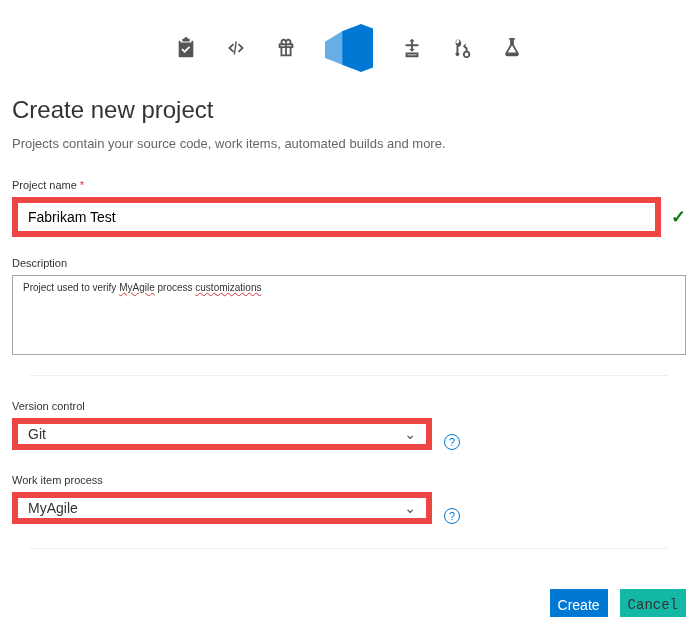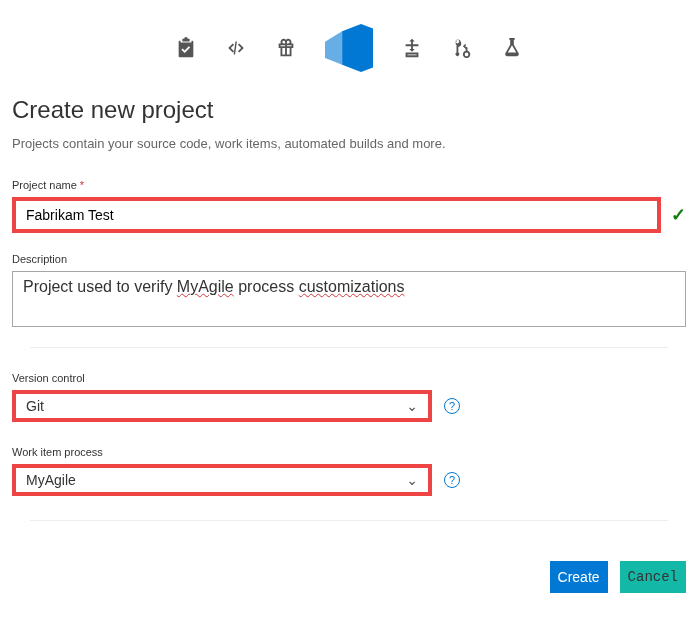--- a/index.html
+++ b/index.html
@@ -48,35 +48,35 @@
     }
     .required::after { content: " *"; color: #d13438; }
     .field-row {
       display: flex;
       align-items: center;
       gap: 10px;
       margin-bottom: 20px;
     }
     input[type="text"], textarea, .select {
       width: 100%;
-      border: 4px solid #ef4444;
+      border: 6px solid #ef4444;
       padding: 6px 10px;
       font-size: 14px;
       font-family: inherit;
       background: #fff;
     }
     .valid-check { color: #107c10; font-size: 18px; font-weight: bold; }
     .section-divider {
       border: none;
       border-top: 1px solid #eee;
       margin: 8px 18px 24px 18px;
     }
     .select-wrap {
       display: flex;
-      align-items: center;
+      align-items: flex-end;
       gap: 12px;
       margin-bottom: 24px;
     }
     .select {
       width: 420px;
       display: flex;
       justify-content: space-between;
       align-items: center;
       cursor: pointer;
       height: 32px;
@@ -156,21 +156,21 @@
 <p class="subtitle">Projects contain your source code, work items, automated builds and more.</p>
 
 <label class="field-label required">Project name</label>
 <div class="field-row">
   <input type="text" value="Fabrikam Test" style="">
   <span class="valid-check">✓</span>
 </div>
 
 <label class="field-label">Description</label>
 <div class="field-row">
-  <div style="width: 100%; border: 1px solid rgb(166, 166, 166); padding: 6px 10px; height: 56px; font-size: 16px;" contenteditable="true"><span>Project used to verify </span><span class="underline-red">MyAgile</span><span> process </span><span class="underline-red">customizations</span></div>
+  <div style="width: 100%; border: 1px solid rgb(166, 166, 166); padding: 6px 10px; height: 80px; font-size: 10px;" contenteditable="true"><span>Project used to verify </span><span class="underline-red">MyAgile</span><span> process </span><span class="underline-red">customizations</span></div>
 </div>
 
 <hr class="section-divider">
 
 <label class="field-label">Version control</label>
 <div class="select-wrap">
   <div class="select">
     <span>Git</span>
     <span class="chevron">⌄</span>
   </div>

